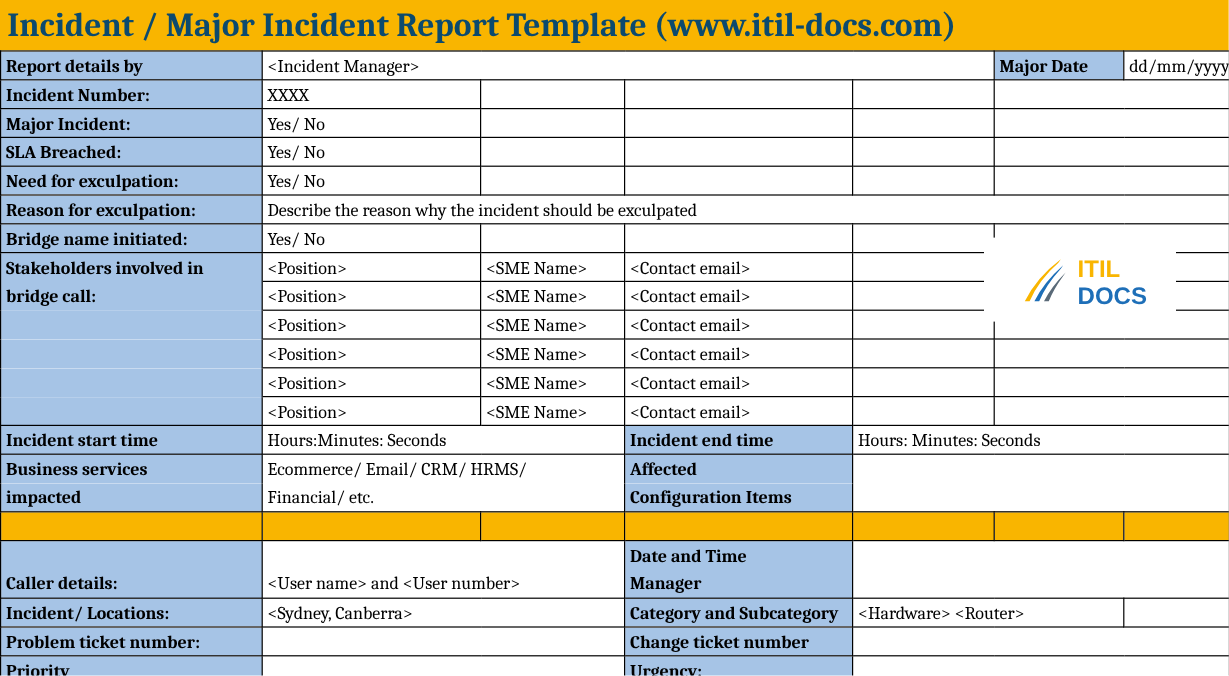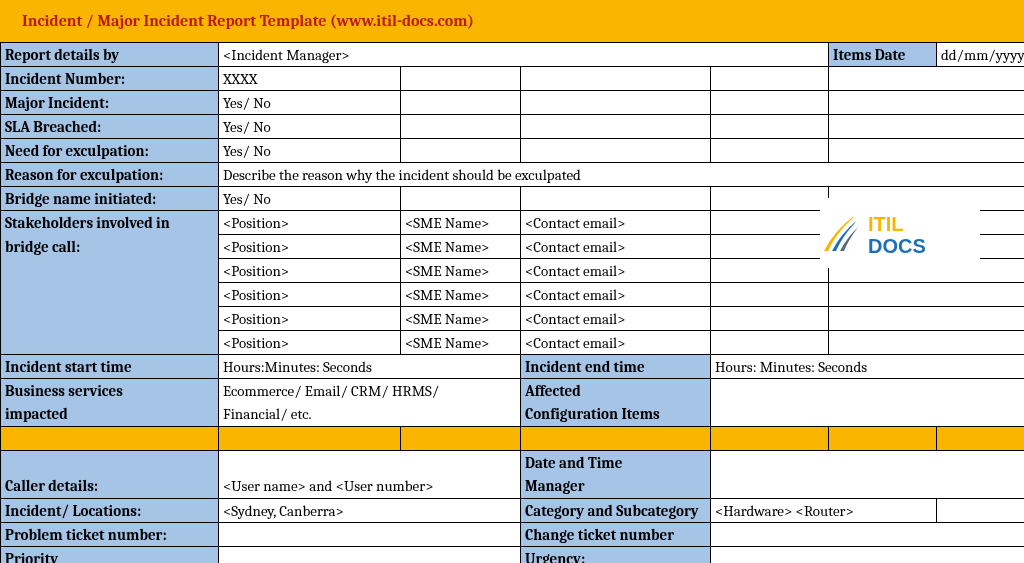--- a/index.html
+++ b/index.html
@@ -10,24 +10,24 @@
     width: 1024px;
     height: 563px;
     overflow: hidden;
     position: relative;
   }
   .title-bar {
     background: #f9b500;
     height: 42px;
     display: flex;
     align-items: center;
-    padding-left: 22px;
-    font-size: 16px;
+    padding-left: 6px;
+    font-size: 28px;
     font-weight: bold;
-    color: #b91c1c;
+    color: #0c4a6e;
   }
   table {
     border-collapse: collapse;
     width: 100%;
     table-layout: fixed;
   }
   td {
     border: 1px solid #000;
     padding: 2px 4px;
     height: 24px;
@@ -41,21 +41,21 @@
   td.yellow{ background: #f9b500; border-left:1px solid #000; border-right:1px solid #000;}
   .logo {
     position: absolute;
     top: 198px;
     left: 820px;
     width: 160px;
     height: 70px;
     background: #fff;
     display:flex;
     align-items:center;
-    justify-content:flex-start;
+    justify-content:flex-end;
   }
   .logo svg { width: 130px; height: 60px; }
   .docs-text { font-family: Arial, sans-serif; font-weight: bold; font-size: 20px; }
 </style>
 </head>
 <body>
 
 <div class="title-bar">
   <span>Incident / Major Incident Report Template   (www.itil-docs.com)</span>
 </div>
@@ -68,21 +68,21 @@
   <col style="width:190px">
       <col style="width:118px">
       <col style="width:108px">
       <col style="width:88px">
 </colgroup>
 
 <tbody>
       <tr>
   <td class="label">Report details by</td>
   <td class="val" colspan="4">&lt;Incident Manager&gt;</td>
-  <td class="label">Items Date</td>
+  <td class="label">Major Date</td>
   <td class="val">dd/mm/yyyy</td>
 </tr>
 
 <tr>
   <td class="label">Incident Number:</td>
   <td class="val">XXXX</td>
   <td class="val"></td>
   <td class="val"></td>
   <td class="val"></td>
   <td class="val" colspan="2"></td>

